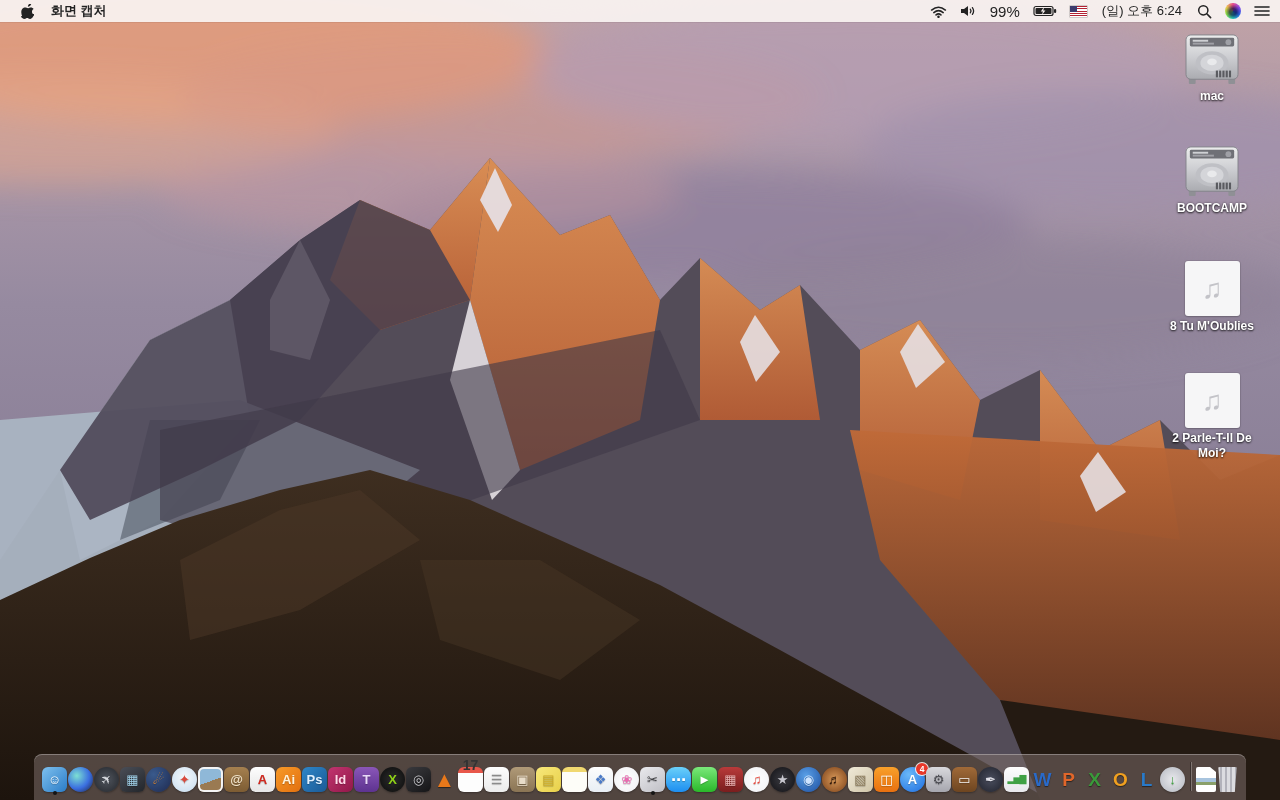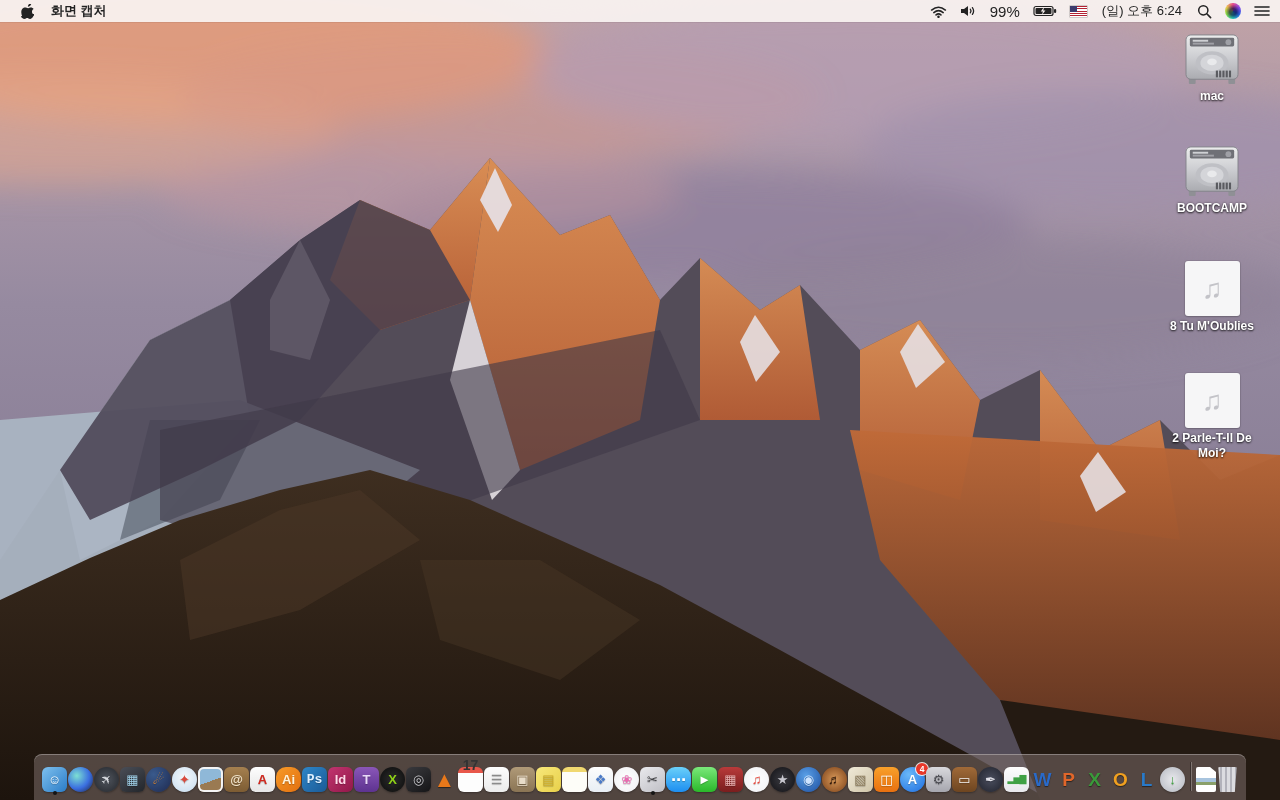--- a/index.html
+++ b/index.html
@@ -292,24 +292,24 @@
       <div class="dock-item">
         <div class="dock-tile tile photo" style="background: linear-gradient(160deg, rgb(143, 184, 216) 0px, rgb(143, 184, 216) 55%, rgb(154, 122, 82) 55%, rgb(154, 122, 82) 100%);"></div>
       </div>
       <div class="dock-item">
         <div class="dock-tile tile" style="background: linear-gradient(rgb(165, 128, 79), rgb(125, 92, 51)); color: rgb(240, 226, 200);">@</div>
       </div>
       <div class="dock-item">
         <div class="dock-tile tile" style="background: linear-gradient(rgb(253, 253, 253), rgb(230, 230, 230)); color: rgb(208, 40, 30);">A</div>
       </div>
       <div class="dock-item">
-        <div class="dock-tile tile" style="background: linear-gradient(135deg, rgb(247, 154, 40), rgb(226, 112, 15)); color: rgb(255, 243, 220); border-radius: 10px;">Ai</div>
-      </div>
-      <div class="dock-item">
-        <div class="dock-tile tile" style="background: linear-gradient(135deg, rgb(46, 134, 200), rgb(27, 90, 150)); color: rgb(223, 240, 255); font-family: Liberation Mono, monospace;">Ps</div>
+        <div class="dock-tile tile" style="background: linear-gradient(135deg, rgb(247, 154, 40), rgb(226, 112, 15)); color: rgb(255, 243, 220);">Ai</div>
+      </div>
+      <div class="dock-item">
+        <div class="dock-tile tile" style="background: linear-gradient(135deg, rgb(46, 134, 200), rgb(27, 90, 150)); color: rgb(223, 240, 255);">Ps</div>
       </div>
       <div class="dock-item">
         <div class="dock-tile tile" style="background: linear-gradient(135deg, rgb(194, 53, 111), rgb(146, 24, 74)); color: rgb(255, 217, 232);">Id</div>
       </div>
       <div class="dock-item">
         <div class="dock-tile tile" style="background: linear-gradient(rgb(138, 86, 184), rgb(93, 51, 144)); color: rgb(232, 216, 248);">T</div>
       </div>
       <div class="dock-item">
         <div class="dock-tile circle" style="background: radial-gradient(circle, rgb(44, 44, 44), rgb(11, 11, 11)); color: rgb(143, 208, 24);">X</div>
       </div>

